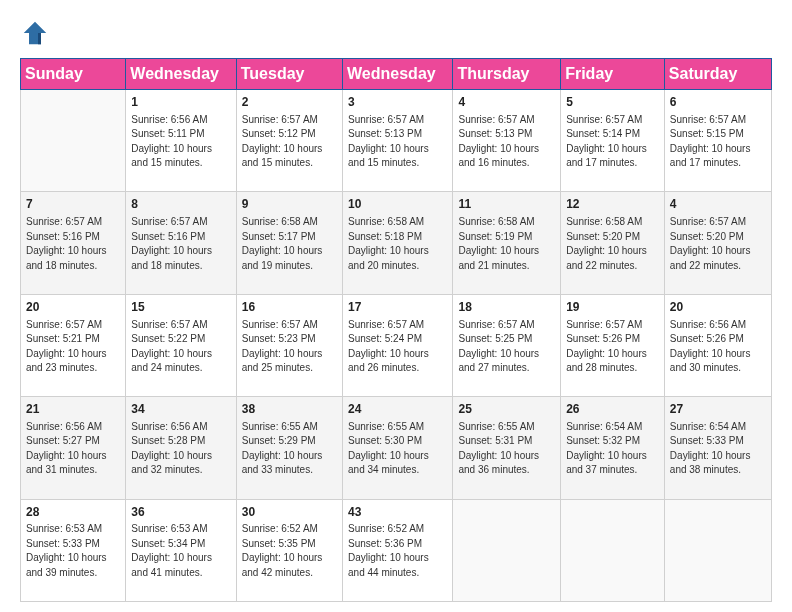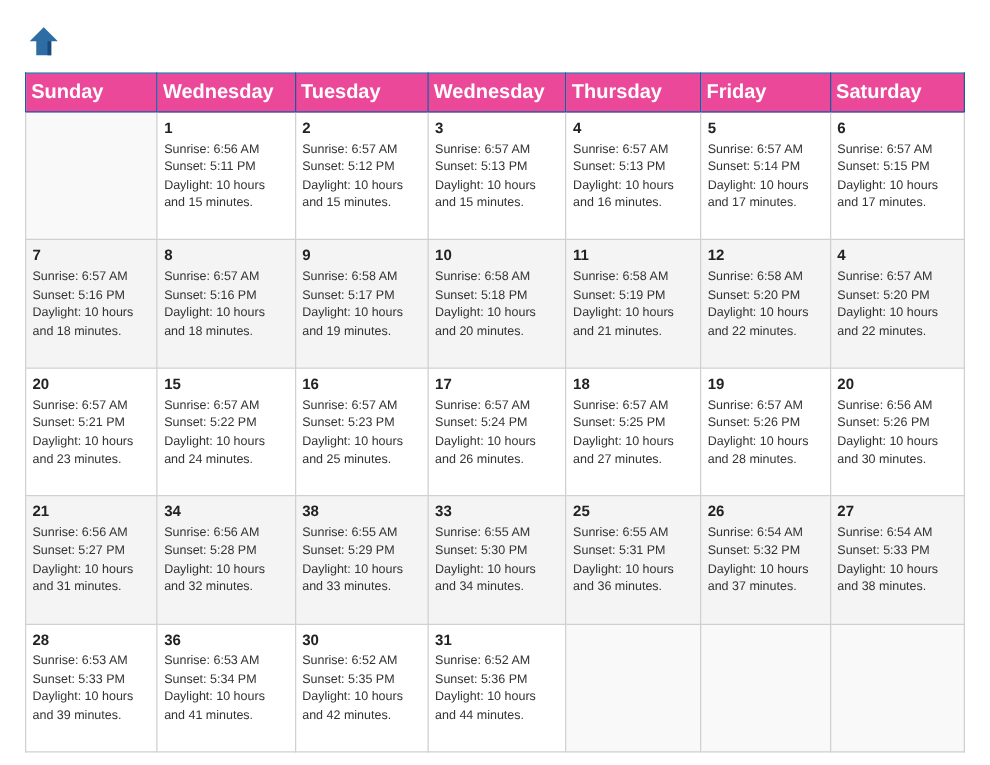--- a/index.html
+++ b/index.html
@@ -294,21 +294,21 @@
 and 32 minutes.</div>
           </td>
           <td>
             <span class="day-number">38</span>
             <div class="day-info" style="white-space: pre-line;">Sunrise: 6:55 AM
 Sunset: 5:29 PM
 Daylight: 10 hours
 and 33 minutes.</div>
           </td>
           <td>
-            <span class="day-number">33</span>
+            <span class="day-number">24</span>
             <div class="day-info" style="white-space: pre-line;">Sunrise: 6:55 AM
 Sunset: 5:30 PM
 Daylight: 10 hours
 and 34 minutes.</div>
           </td>
           <td>
             <span class="day-number">25</span>
             <div class="day-info" style="white-space: pre-line;">Sunrise: 6:55 AM
 Sunset: 5:31 PM
 Daylight: 10 hours
@@ -345,21 +345,21 @@
 and 41 minutes.</div>
           </td>
           <td>
             <span class="day-number">30</span>
             <div class="day-info" style="white-space: pre-line;">Sunrise: 6:52 AM
 Sunset: 5:35 PM
 Daylight: 10 hours
 and 42 minutes.</div>
           </td>
           <td>
-            <span class="day-number">31</span>
+            <span class="day-number">43</span>
             <div class="day-info" style="white-space: pre-line;">Sunrise: 6:52 AM
 Sunset: 5:36 PM
 Daylight: 10 hours
 and 44 minutes.</div>
           </td>
           <td class="empty"></td>
           <td class="empty"></td>
           <td class="empty"></td>
         </tr>
       </tbody>

